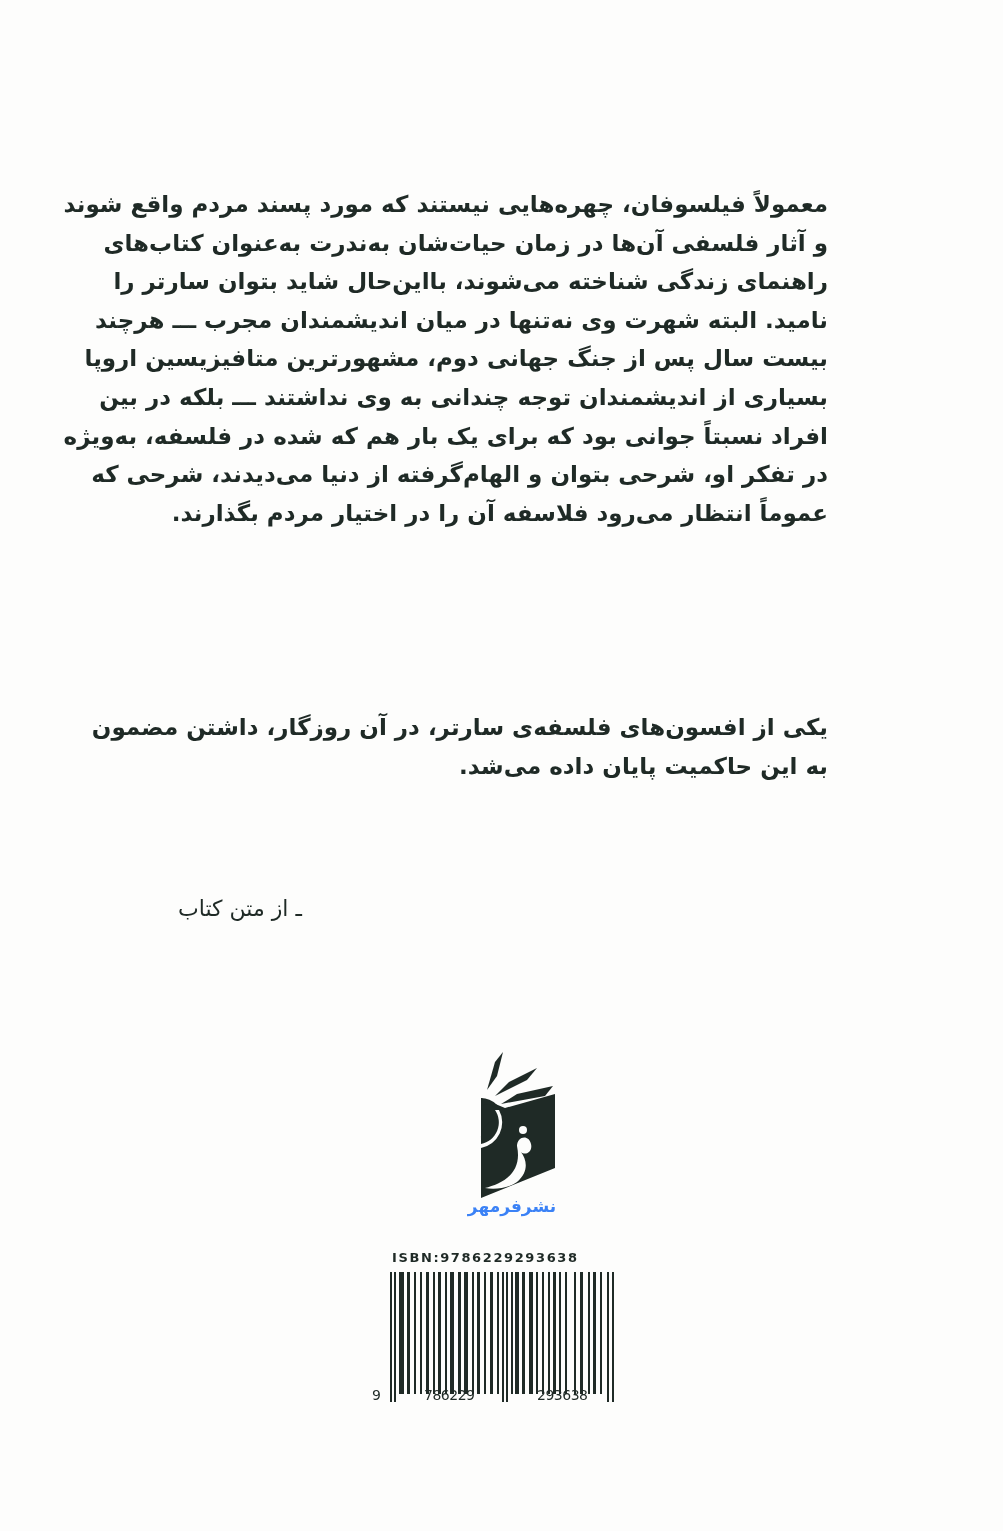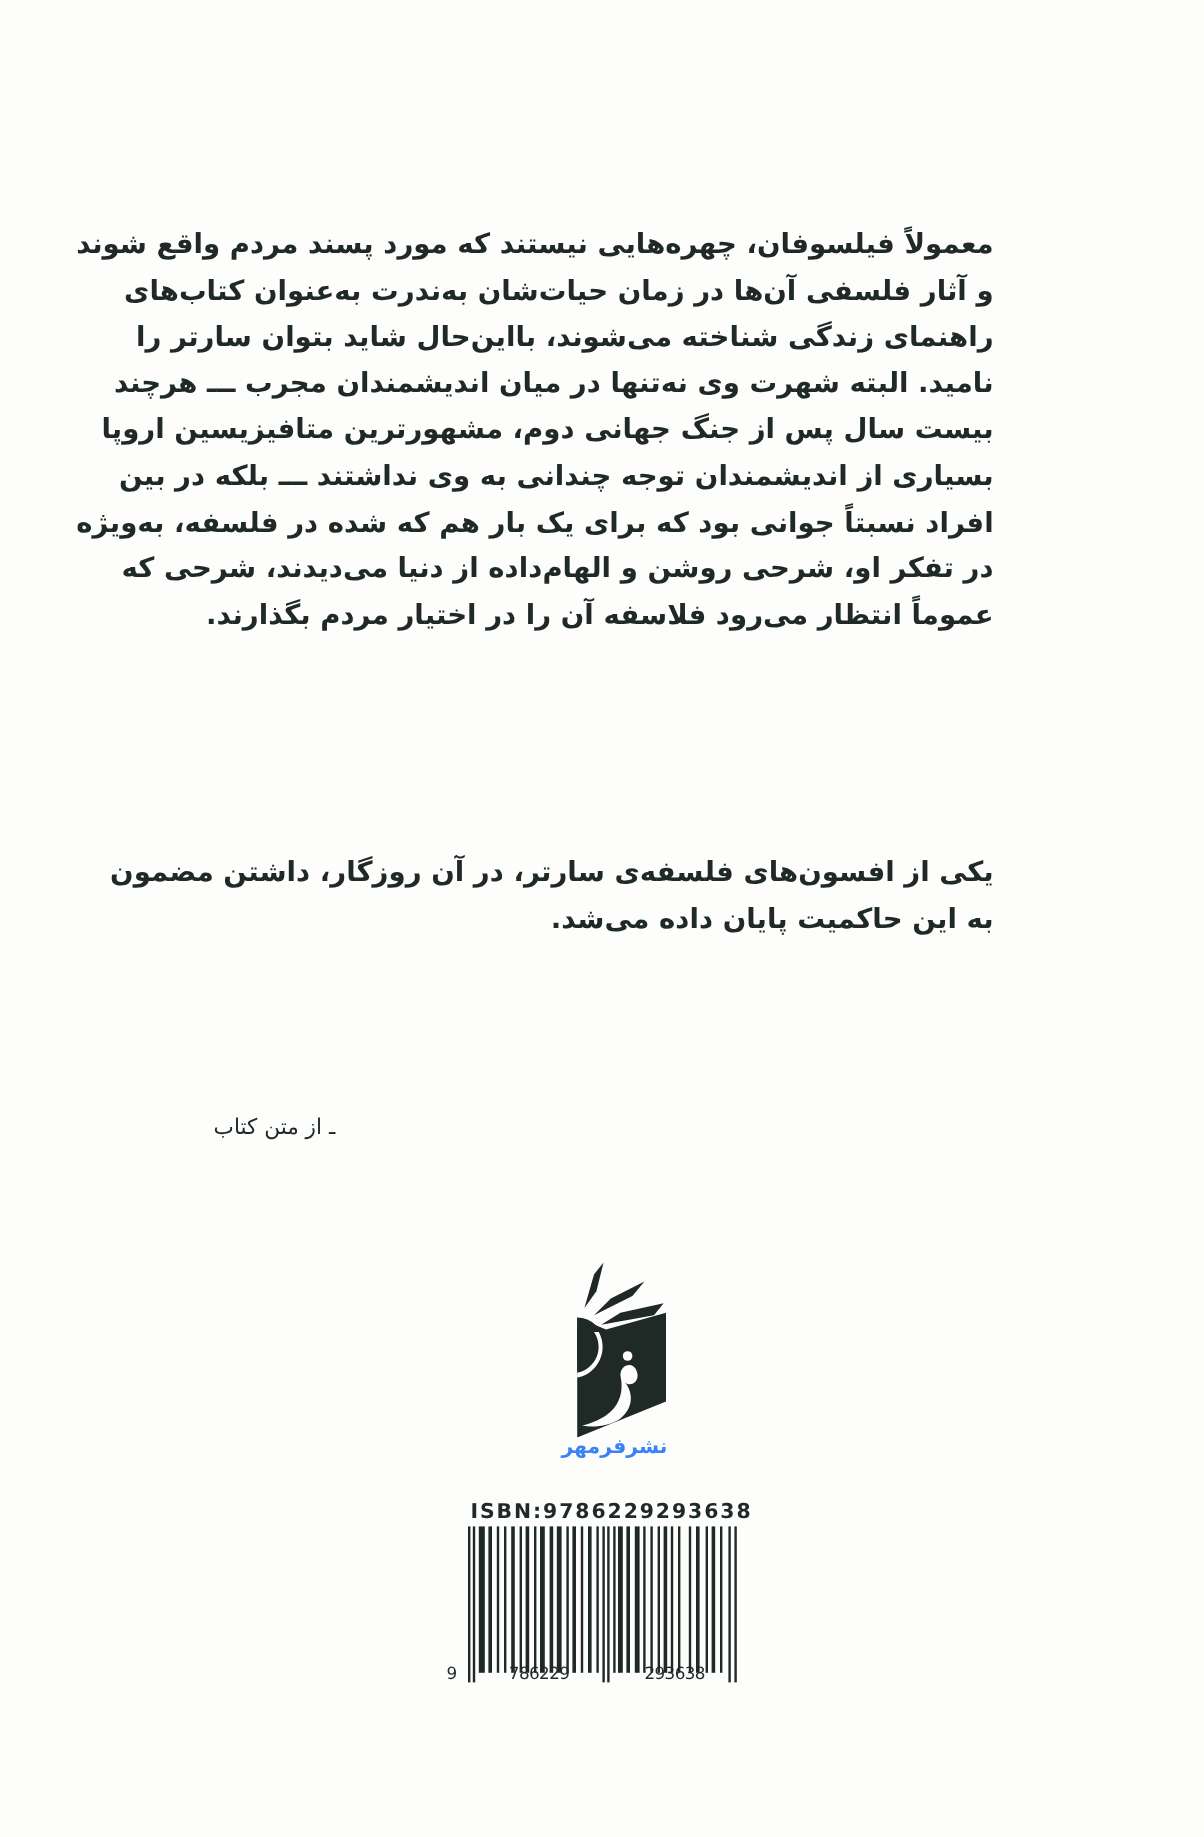--- a/index.html
+++ b/index.html
@@ -21,26 +21,26 @@
       font-size: 23px;
       font-weight: bold;
       line-height: 38.6px;
     }
     .blurb .line { display: block; white-space: nowrap; text-align-last: justify; }
     .blurb .line.last { text-align-last: right; }
     #para1 { top: 151px; margin-top: 34px; }
     #para2 { top: 708px; }
     .source {
       position: absolute;
-      top: 925px;
+      top: 894px;
       left: 178px;
       width: 650px;
       direction: rtl;
       text-align: left;
-      font-size: 18px;
+      font-size: 22px;
       line-height: 30px;
     }
     .source span { display: inline-block; padding-left: 0; }
     .logo {
       position: absolute;
       left: 465px;
       top: 1048px;
       width: 94px;
       height: 150px;
     }
@@ -60,21 +60,21 @@
       left: 378px;
       top: 1248px;
       width: 252px;
       height: 160px;
     }
     .isbn-label {
       position: absolute;
       left: 392px;
       top: 1250px;
       font-family: "DejaVu Sans", sans-serif;
-      font-size: 17px;
+      font-size: 13px;
       font-weight: bold;
       letter-spacing: 1.6px;
       color: #1f2a26;
     }
     .barcode-digits {
       position: absolute;
       top: 1387px;
       font-size: 14px;
       color: #1f2a26;
       font-family: "DejaVu Sans", sans-serif;
@@ -87,21 +87,21 @@
 <body>
 
 <div class="blurb" id="para1">
   <span class="line">معمولاً فیلسوفان، چهره‌هایی نیستند که مورد پسند مردم واقع شوند</span>
   <span class="line">و آثار فلسفی آن‌ها در زمان حیات‌شان به‌ندرت به‌عنوان کتاب‌های</span>
   <span class="line">راهنمای زندگی شناخته می‌شوند، بااین‌حال شاید بتوان سارتر را</span>
   <span class="line">نامید. البته شهرت وی نه‌تنها در میان اندیشمندان مجرب ـــ هرچند</span>
   <span class="line">بیست سال پس از جنگ جهانی دوم، مشهورترین متافیزیسین اروپا</span>
   <span class="line">بسیاری از اندیشمندان توجه چندانی به وی نداشتند ـــ بلکه در بین</span>
   <span class="line">افراد نسبتاً جوانی بود که برای یک بار هم که شده در فلسفه، به‌ویژه</span>
-  <span class="line">در تفکر او، شرحی روشن و الهام‌داده از دنیا می‌دیدند، شرحی که</span>
+  <span class="line">در تفکر او، شرحی بتوان و الهام‌گرفته از دنیا می‌دیدند، شرحی که</span>
   <span class="line last">عموماً انتظار می‌رود فلاسفه آن را در اختیار مردم بگذارند.</span>
 </div>
 
 <div class="blurb" id="para2">
   <span class="line">یکی از افسون‌های فلسفه‌ی سارتر، در آن روزگار، داشتن مضمون</span>
   <span class="line last">به این حاکمیت پایان داده می‌شد.</span>
 </div>
 
 <div class="source">
   <span>ـ از متن کتاب</span>

